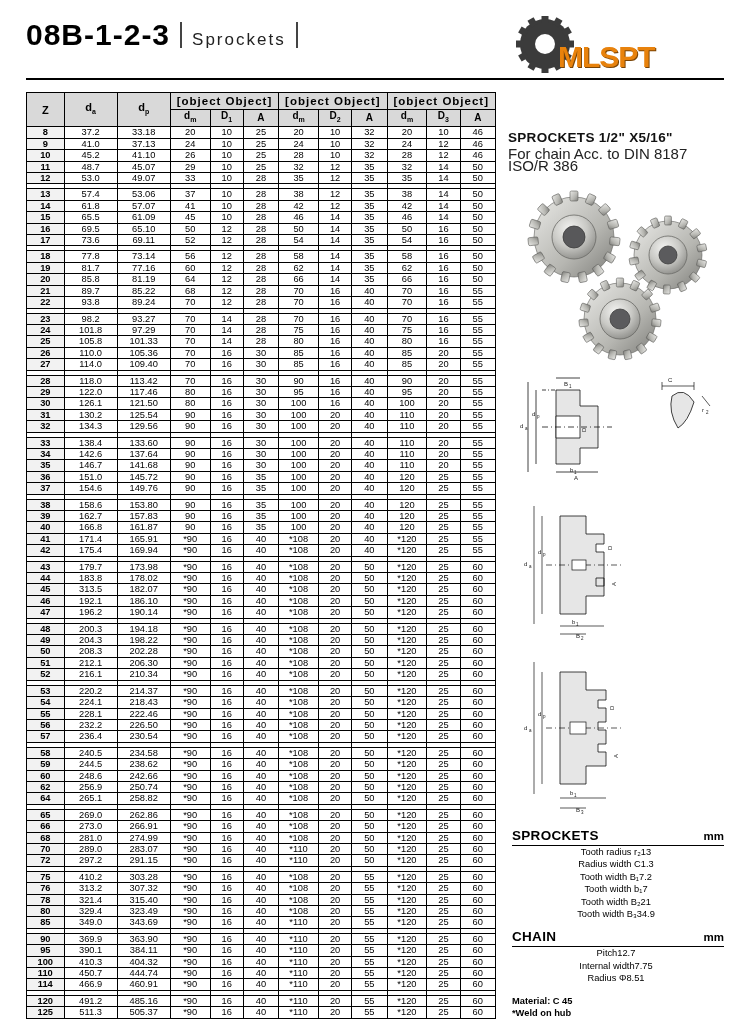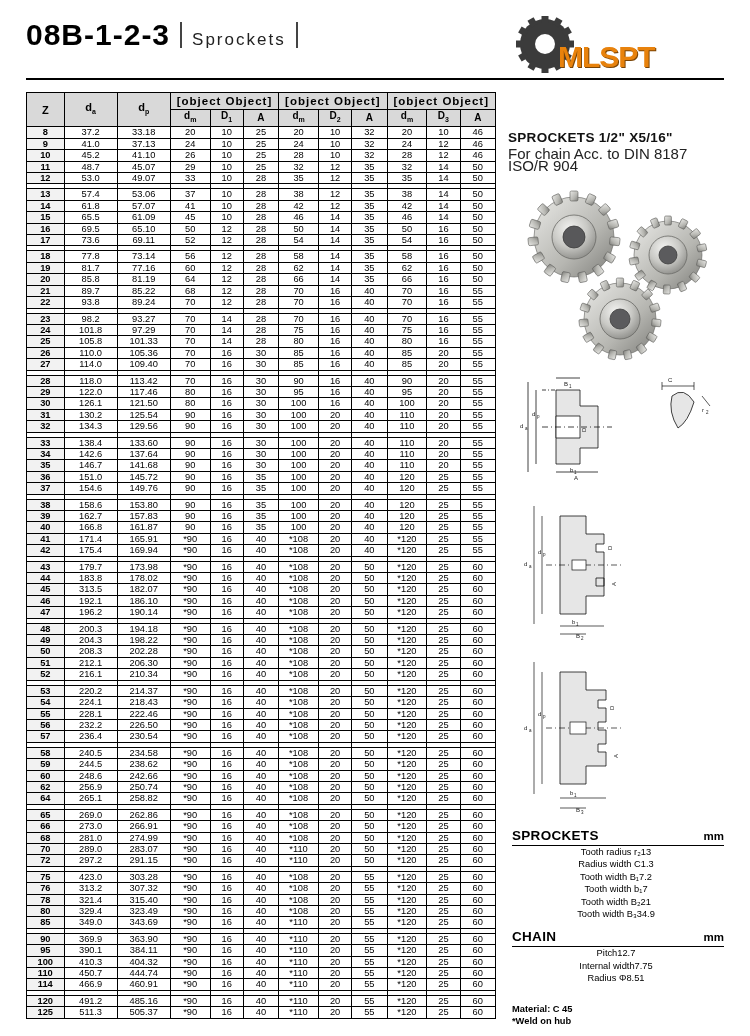--- a/index.html
+++ b/index.html
@@ -153,21 +153,21 @@
     font-size: 11.5px; font-weight: bold; padding-left: 28px;
   }
   .spec-row {
     display: flex; justify-content: center;
     font-size: 9.3px; line-height: 12.4px;
     padding-left: 4px;
   }
   .spec-row .v { padding-right: 8px; }
   .spec-block2 { margin-top: 9px; }
   .material {
-    margin-top: 18px;
+    margin-top: 10px;
     font-size: 9.3px; font-weight: bold; line-height: 12px;
   }
   .small-lbl { font-size: 6px; fill: #222; }
 </style>
 </head>
 <body>
 
 <div class="page">
 
   <div class="header">
@@ -1230,21 +1230,21 @@
             <td></td>
             <td></td>
             <td></td>
             <td></td>
             <td></td>
             <td></td>
             <td></td>
           </tr>
           <tr>
             <td class="c-z">75</td>
-            <td class="c-da">423.0</td>
+            <td class="c-da">410.2</td>
             <td class="c-dp">303.28</td>
             <td class="c-dm">*90</td>
             <td class="c-d1">16</td>
             <td class="c-a">40</td>
             <td class="c-dm">*108</td>
             <td class="c-d1">20</td>
             <td class="c-a">55</td>
             <td class="c-dm">*120</td>
             <td class="c-d1">25</td>
             <td class="c-a">60</td>
@@ -1431,21 +1431,21 @@
             <td class="c-d1">25</td>
             <td class="c-a">60</td>
           </tr>
         </tbody>
     </table>
   </div>
 
   <div class="right">
     <div class="r-title">SPROCKETS  1/2" X5/16"</div>
     <div class="r-sub">For chain Acc. to DIN 8187</div>
-    <div class="r-sub" style="margin-top:0">ISO/R 904</div>
+    <div class="r-sub" style="margin-top:0">ISO/R 386</div>
   </div>
 
   <svg class="photo" viewBox="0 0 216 185">
     <defs>
       <radialGradient id="mt" cx="40%" cy="32%" r="72%">
         <stop offset="0%" stop-color="#f3f3f1"></stop>
         <stop offset="55%" stop-color="#c9c9c5"></stop>
         <stop offset="100%" stop-color="#8e8e8a"></stop>
       </radialGradient>
       <linearGradient id="mt2" x1="0" y1="0" x2="1" y2="1">

